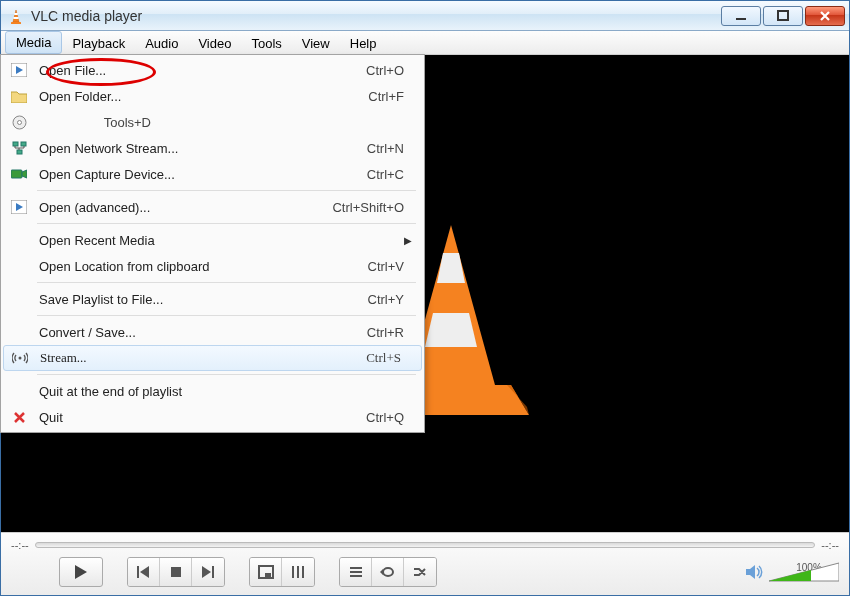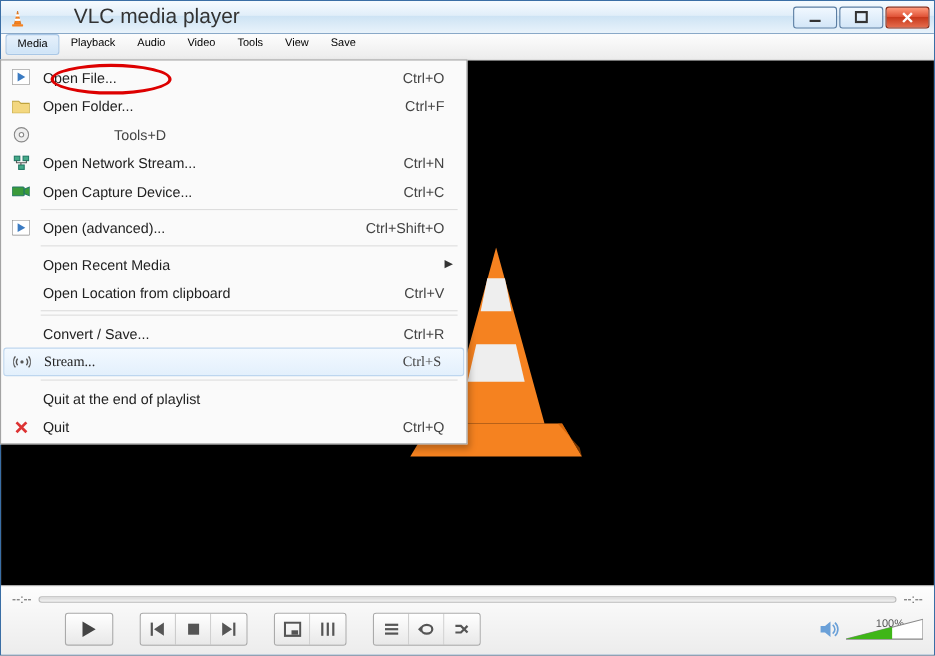--- a/index.html
+++ b/index.html
@@ -1,24 +1,24 @@
 <!DOCTYPE html>
 <html><head>
 <meta charset="utf-8">
 <style>
   * { box-sizing: border-box; margin: 0; padding: 0; }
   body { font-family: "Segoe UI", Tahoma, sans-serif; font-size: 13px; background: #fff; }
   .window { width: 850px; height: 596px; border: 1px solid #3a6ea5; display: flex; flex-direction: column; background: #fff; }
   .titlebar { height: 30px; background: linear-gradient(to bottom, #f6fbff, #e1eef9 45%, #cde3f4 46%, #e9f3fb); display: flex; align-items: center; padding: 0 4px 0 6px; border-bottom: 1px solid #8aa9c8; }
   .titlebar .app-icon { width: 18px; height: 18px; margin-right: 6px; display: flex; align-items: flex-end; justify-content: center; }
-  .titlebar .title { flex: 1; color: #333; font-size: 19px; margin-left: 36px; }
+  .titlebar .title { flex: 1; color: #333; font-size: 14px; }
   .titlebar .win-btns { display: flex; gap: 2px; }
   .win-btn { width: 40px; height: 20px; border: 1px solid #5b7ea3; border-radius: 3px; background: linear-gradient(to bottom, #f1f8ff, #d3e6f7); display: flex; align-items: center; justify-content: center; color: #333; cursor: pointer; }
   .win-btn.close { background: linear-gradient(to bottom, #ff9a7b, #e05438 45%, #c63518 46%, #e56d4e); color: #fff; border-color: #8a2a14; font-weight: bold; }
-  .menubar { height: 24px; background: linear-gradient(to bottom, #fdfdfd, #ececec); display: flex; align-items: flex-start; padding: 0 4px; border-bottom: 1px solid #cfcfcf; font-size: 10px; position: relative; }
+  .menubar { height: 24px; background: linear-gradient(to bottom, #fdfdfd, #ececec); display: flex; align-items: flex-end; padding: 0 4px; border-bottom: 1px solid #cfcfcf; font-size: 13px; position: relative; }
   .menubar .menu { padding: 3px 10px; border-radius: 3px; cursor: pointer; }
   .menubar .menu.open { background: linear-gradient(to bottom, #e7f1fb, #cfe4f7); border: 1px solid #a9c7e6; }
   .content { flex: 1; background: #000; position: relative; overflow: hidden; }
   .cone-wrap { position: absolute; left: 370px; top: 170px; width: 160px; }
   .dropdown { position: absolute; left: 0; top: 54px; width: 425px; background: #fafafa; border: 1px solid #a3a3a3; box-shadow: 2px 4px 6px rgba(0,0,0,0.25); font-size: 13px; padding: 2px 0; }
   .dd-row { height: 26px; display: flex; align-items: center; padding: 0 10px 0 6px; cursor: pointer; }
   .dd-row.hover { background: linear-gradient(to bottom, #f3f9ff, #e3f0fc); border: 1px solid #bdd6ef; border-radius: 3px; margin: 0 2px; padding-left: 4px; font-family: Liberation Serif, serif; }
   .dd-ico { width: 24px; display: flex; align-items: center; justify-content: center; color: #555; }
   .dd-label { flex: 1; padding-left: 8px; color: #222; }
   .dd-short { width: 120px; color: #444; text-align: right; }
@@ -74,21 +74,21 @@
     </div>
   </div>
 
   <div class="menubar">
     <div class="menu open">Media</div>
     <div class="menu">Playback</div>
     <div class="menu">Audio</div>
     <div class="menu">Video</div>
     <div class="menu">Tools</div>
     <div class="menu">View</div>
-    <div class="menu">Save</div>
+    <div class="menu">Help</div>
   </div>
 
   <div class="content">
     <div class="cone-wrap">
       <svg width="160" height="200" viewBox="0 0 160 200">
         <polygon points="80,0 124,160 36,160" fill="#f58220"></polygon>
         <polygon points="72,28 88,28 94,58 66,58" fill="#eee"></polygon>
         <polygon points="62,88 98,88 106,122 54,122" fill="#eee"></polygon>
         <polygon points="20,160 140,160 158,190 2,190" fill="#f58220"></polygon>
         <polygon points="140,160 158,190 156,182 136,160" fill="#c85a00" opacity="0.6"></polygon>
@@ -171,20 +171,26 @@
         <span class="dd-short"></span>
         <span class="dd-arrow">▶</span>
       </div>
       <div class="dd-row">
         <span class="dd-ico"></span>
         <span class="dd-label">Open Location from clipboard</span>
         <span class="dd-short">Ctrl+V</span>
         <span class="dd-arrow"></span>
       </div>
       <div class="dd-sep"></div>
+      <div class="dd-row">
+        <span class="dd-ico"></span>
+        <span class="dd-label">Save Playlist to File...</span>
+        <span class="dd-short">Ctrl+Y</span>
+        <span class="dd-arrow"></span>
+      </div>
       <div class="dd-sep"></div>
       <div class="dd-row">
         <span class="dd-ico"></span>
         <span class="dd-label">Convert / Save...</span>
         <span class="dd-short">Ctrl+R</span>
         <span class="dd-arrow"></span>
       </div>
       <div class="dd-row hover">
         <span class="dd-ico">
           <svg width="16" height="12">

